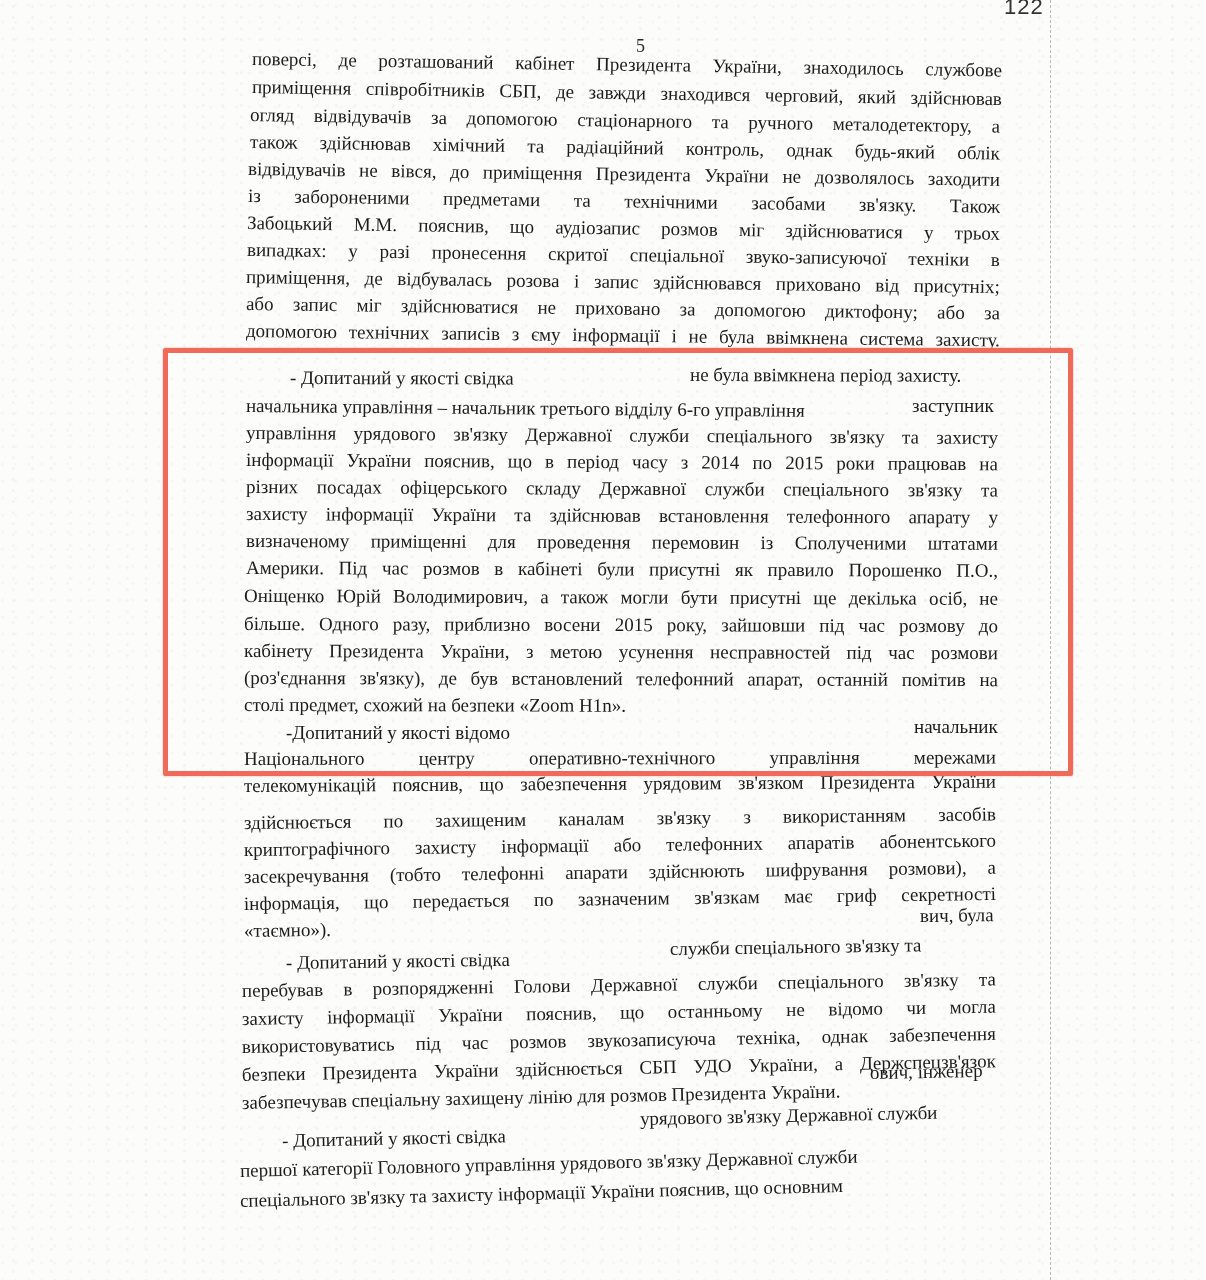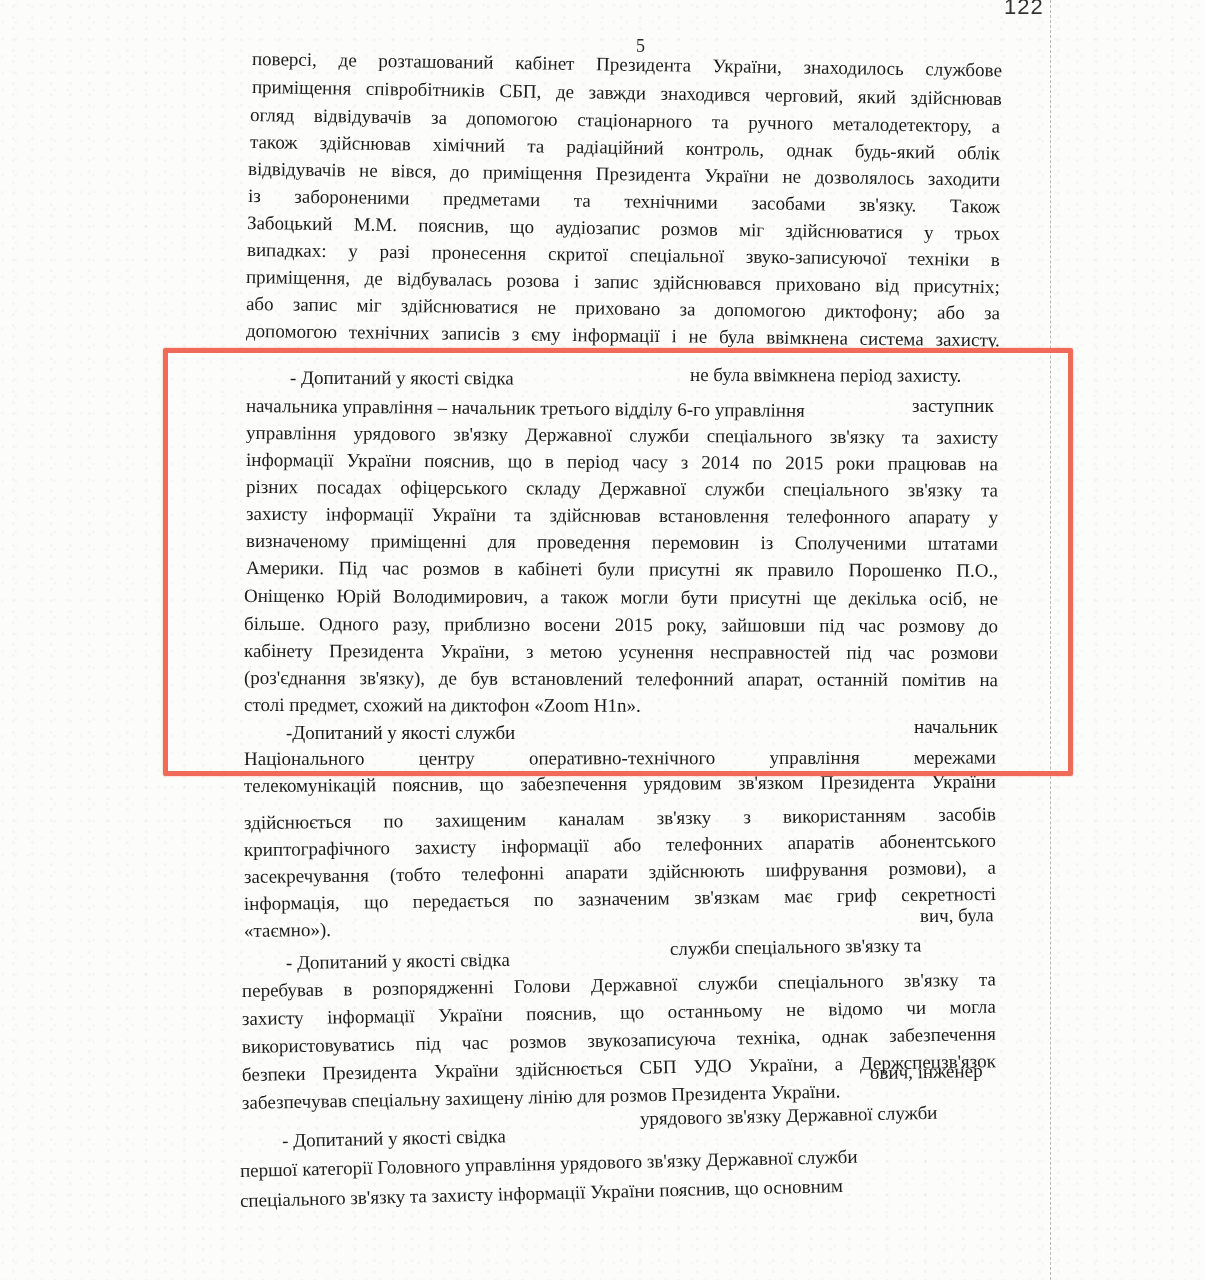--- a/index.html
+++ b/index.html
@@ -65,22 +65,22 @@
       <div class="line" style="left: 246px; top: 422px; width: 752px; transform: rotate(0.385deg);">управління урядового зв'язку Державної служби спеціального зв'язку та захисту</div>
       <div class="line" style="left: 246px; top: 449px; width: 752px; transform: rotate(0.33deg);">інформації України пояснив, що в період часу з 2014 по 2015 роки працював на</div>
       <div class="line" style="left: 246px; top: 476px; width: 752px; transform: rotate(0.275deg);">різних посадах офіцерського складу Державної служби спеціального зв'язку та</div>
       <div class="line" style="left: 246px; top: 503px; width: 752px; transform: rotate(0.275deg);">захисту інформації України та здійснював встановлення телефонного апарату у</div>
       <div class="line" style="left: 246px; top: 530px; width: 752px; transform: rotate(0.22deg);">визначеному приміщенні для проведення перемовин із Сполученими штатами</div>
       <div class="line" style="left: 246px; top: 557px; width: 752px; transform: rotate(0.22deg);">Америки. Під час розмов в кабінеті були присутні як правило Порошенко П.О.,</div>
       <div class="line" style="left: 244px; top: 585px; width: 754px; transform: rotate(0.22deg);">Оніщенко Юрій Володимирович, а також могли бути присутні ще декілька осіб, не</div>
       <div class="line" style="left: 244px; top: 613px; width: 754px; transform: rotate(0.165deg);">більше. Одного разу, приблизно восени 2015 року, зайшовши під час розмову до</div>
       <div class="line" style="left: 244px; top: 640px; width: 754px; transform: rotate(0.165deg);">кабінету Президента України, з метою усунення несправностей під час розмови</div>
       <div class="line" style="left: 244px; top: 667px; width: 754px; transform: rotate(0.165deg);">(роз'єднання зв'язку), де був встановлений телефонний апарат, останній помітив на</div>
-      <div class="line" style="left: 244px; top: 694px; text-align-last: auto; text-align: left; transform: rotate(0.11deg);">столі предмет, схожий на диктофон «Zoom H1n».</div>
-      <div class="line" style="left: 286px; top: 722px; text-align-last: auto; text-align: left; transform: rotate(0deg);">-Допитаний у якості служби</div>
+      <div class="line" style="left: 244px; top: 694px; text-align-last: auto; text-align: left; transform: rotate(0.11deg);">столі предмет, схожий на безпеки «Zoom H1n».</div>
+      <div class="line" style="left: 286px; top: 722px; text-align-last: auto; text-align: left; transform: rotate(0deg);">-Допитаний у якості відомо</div>
       <div class="line" style="left: 914px; top: 716px; text-align-last: auto; text-align: center; transform: rotate(0deg);">начальник</div>
       <div class="line" style="left: 244px; top: 748px; width: 752px; transform: rotate(-0.11deg);">Національного центру оперативно-технічного управління мережами</div>
       <div class="line" style="left: 244px; top: 775px; width: 752px; transform: rotate(-0.33deg);">телекомунікацій пояснив, що забезпечення урядовим зв'язком Президента України</div>
       <div class="line" style="left: 244px; top: 812px; width: 752px; transform: rotate(-0.66deg);">здійснюється по захищеним каналам зв'язку з використанням засобів</div>
       <div class="line" style="left: 244px; top: 839px; width: 752px; transform: rotate(-0.715deg);">криптографічного захисту інформації або телефонних апаратів абонентського</div>
       <div class="line" style="left: 244px; top: 866px; width: 752px; transform: rotate(-0.715deg);">засекречування (тобто телефонні апарати здійснюють шифрування розмови), а</div>
       <div class="line" style="left: 244px; top: 893px; width: 752px; transform: rotate(-0.77deg);">інформація, що передається по зазначеним зв'язкам має гриф секретності</div>
       <div class="line" style="left: 244px; top: 920px; text-align-last: auto; text-align: left; transform: rotate(-0.77deg);">«таємно»).</div>
       <div class="line" style="left: 920px; top: 905px; text-align-last: auto; text-align: left; transform: rotate(-0.66deg);">вич, була</div>
       <div class="line" style="left: 286px; top: 952px; text-align-last: auto; text-align: left; transform: rotate(-0.825deg);">- Допитаний у якості свідка</div>

